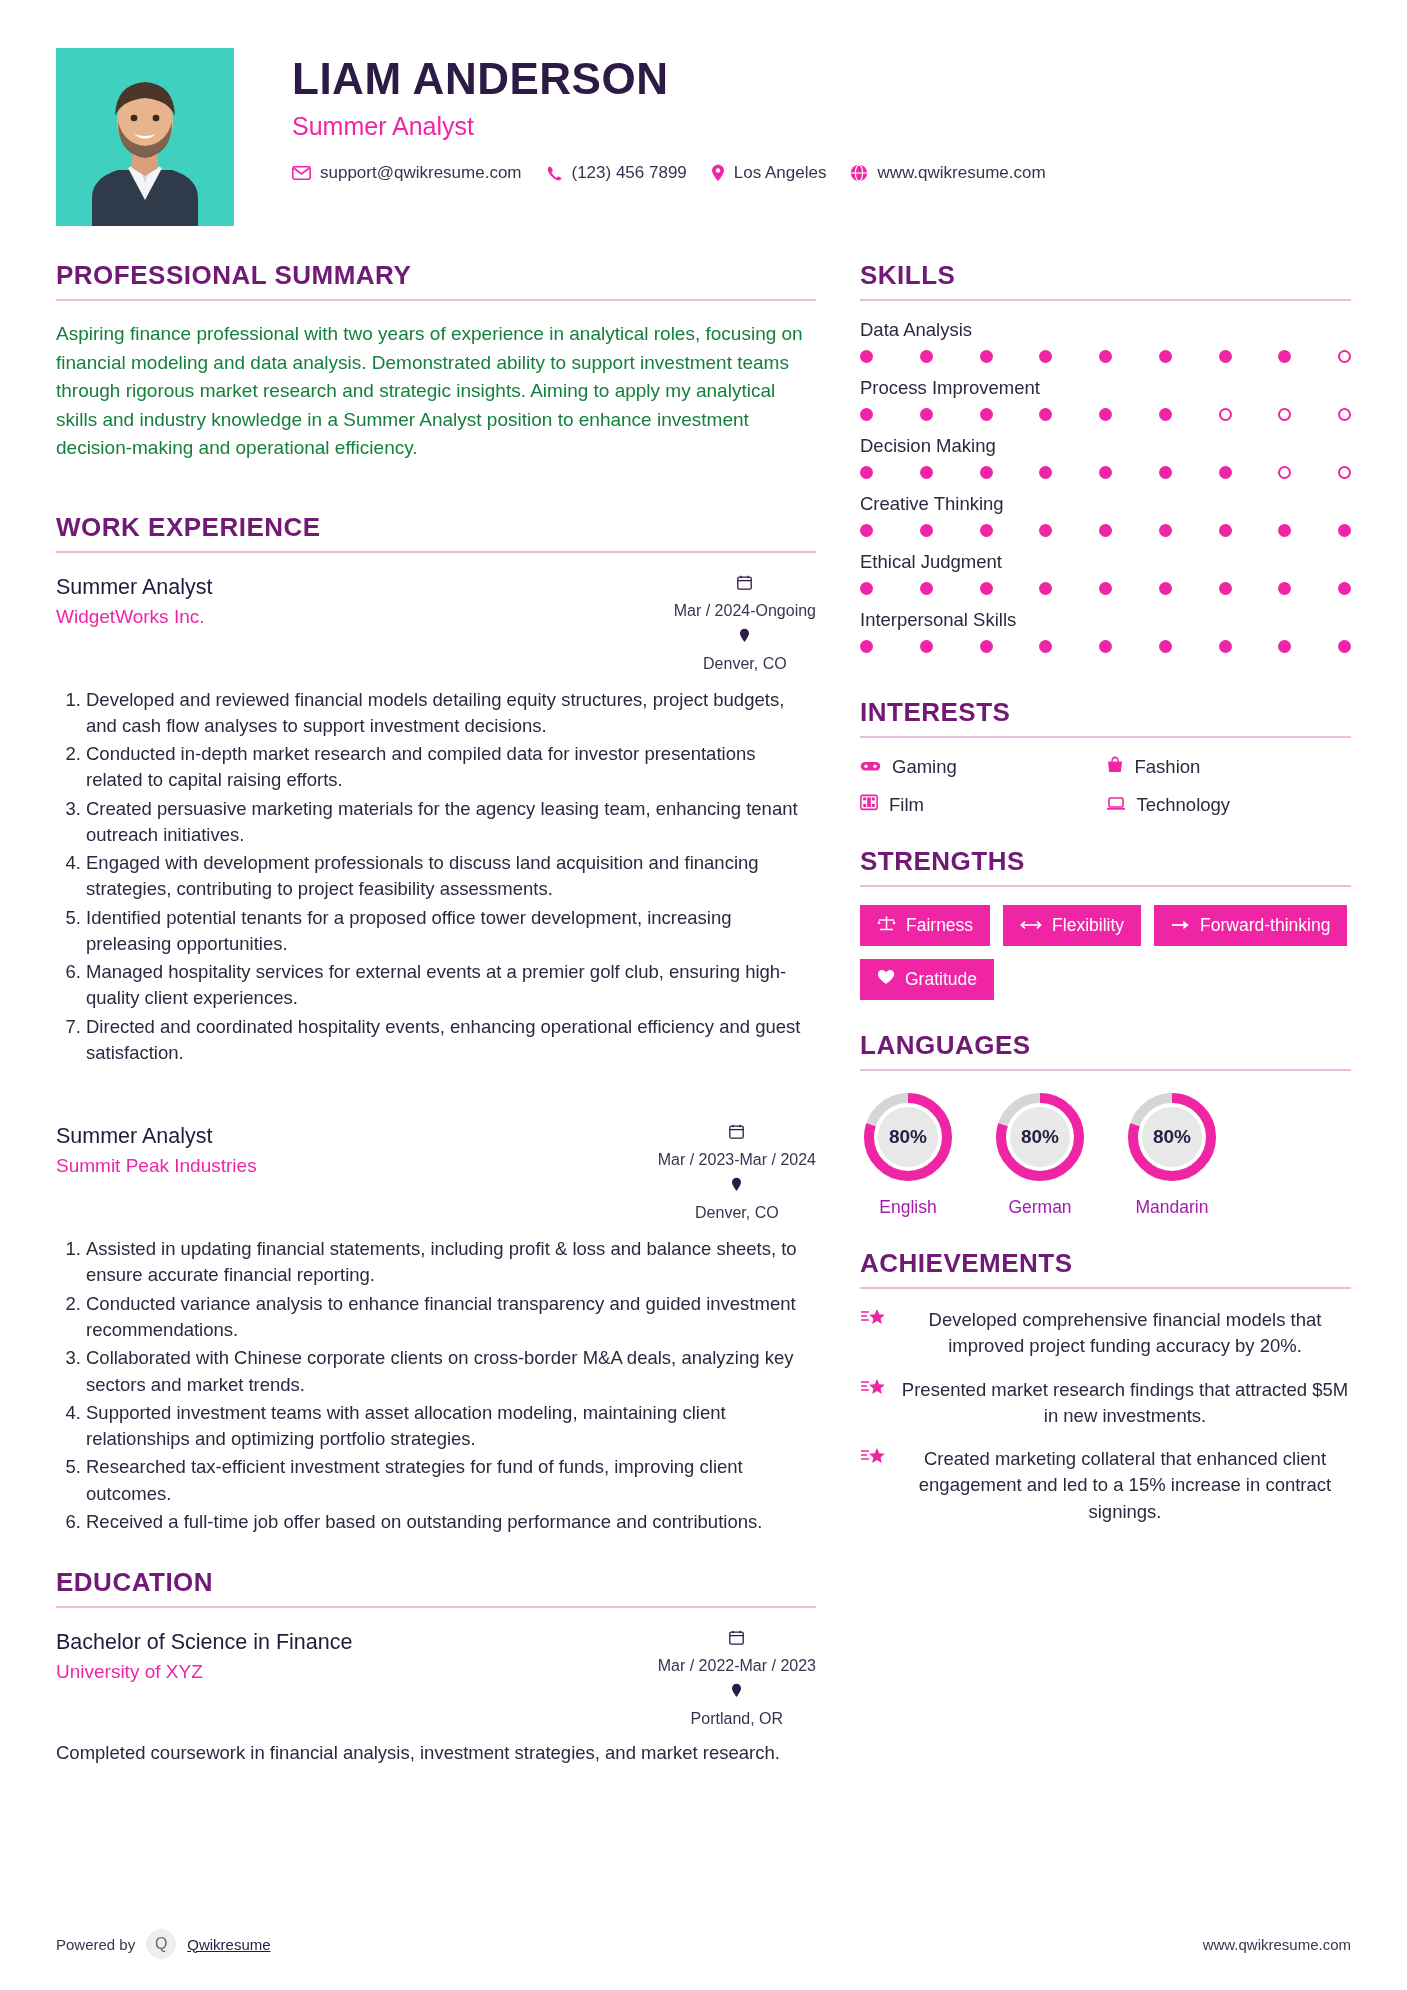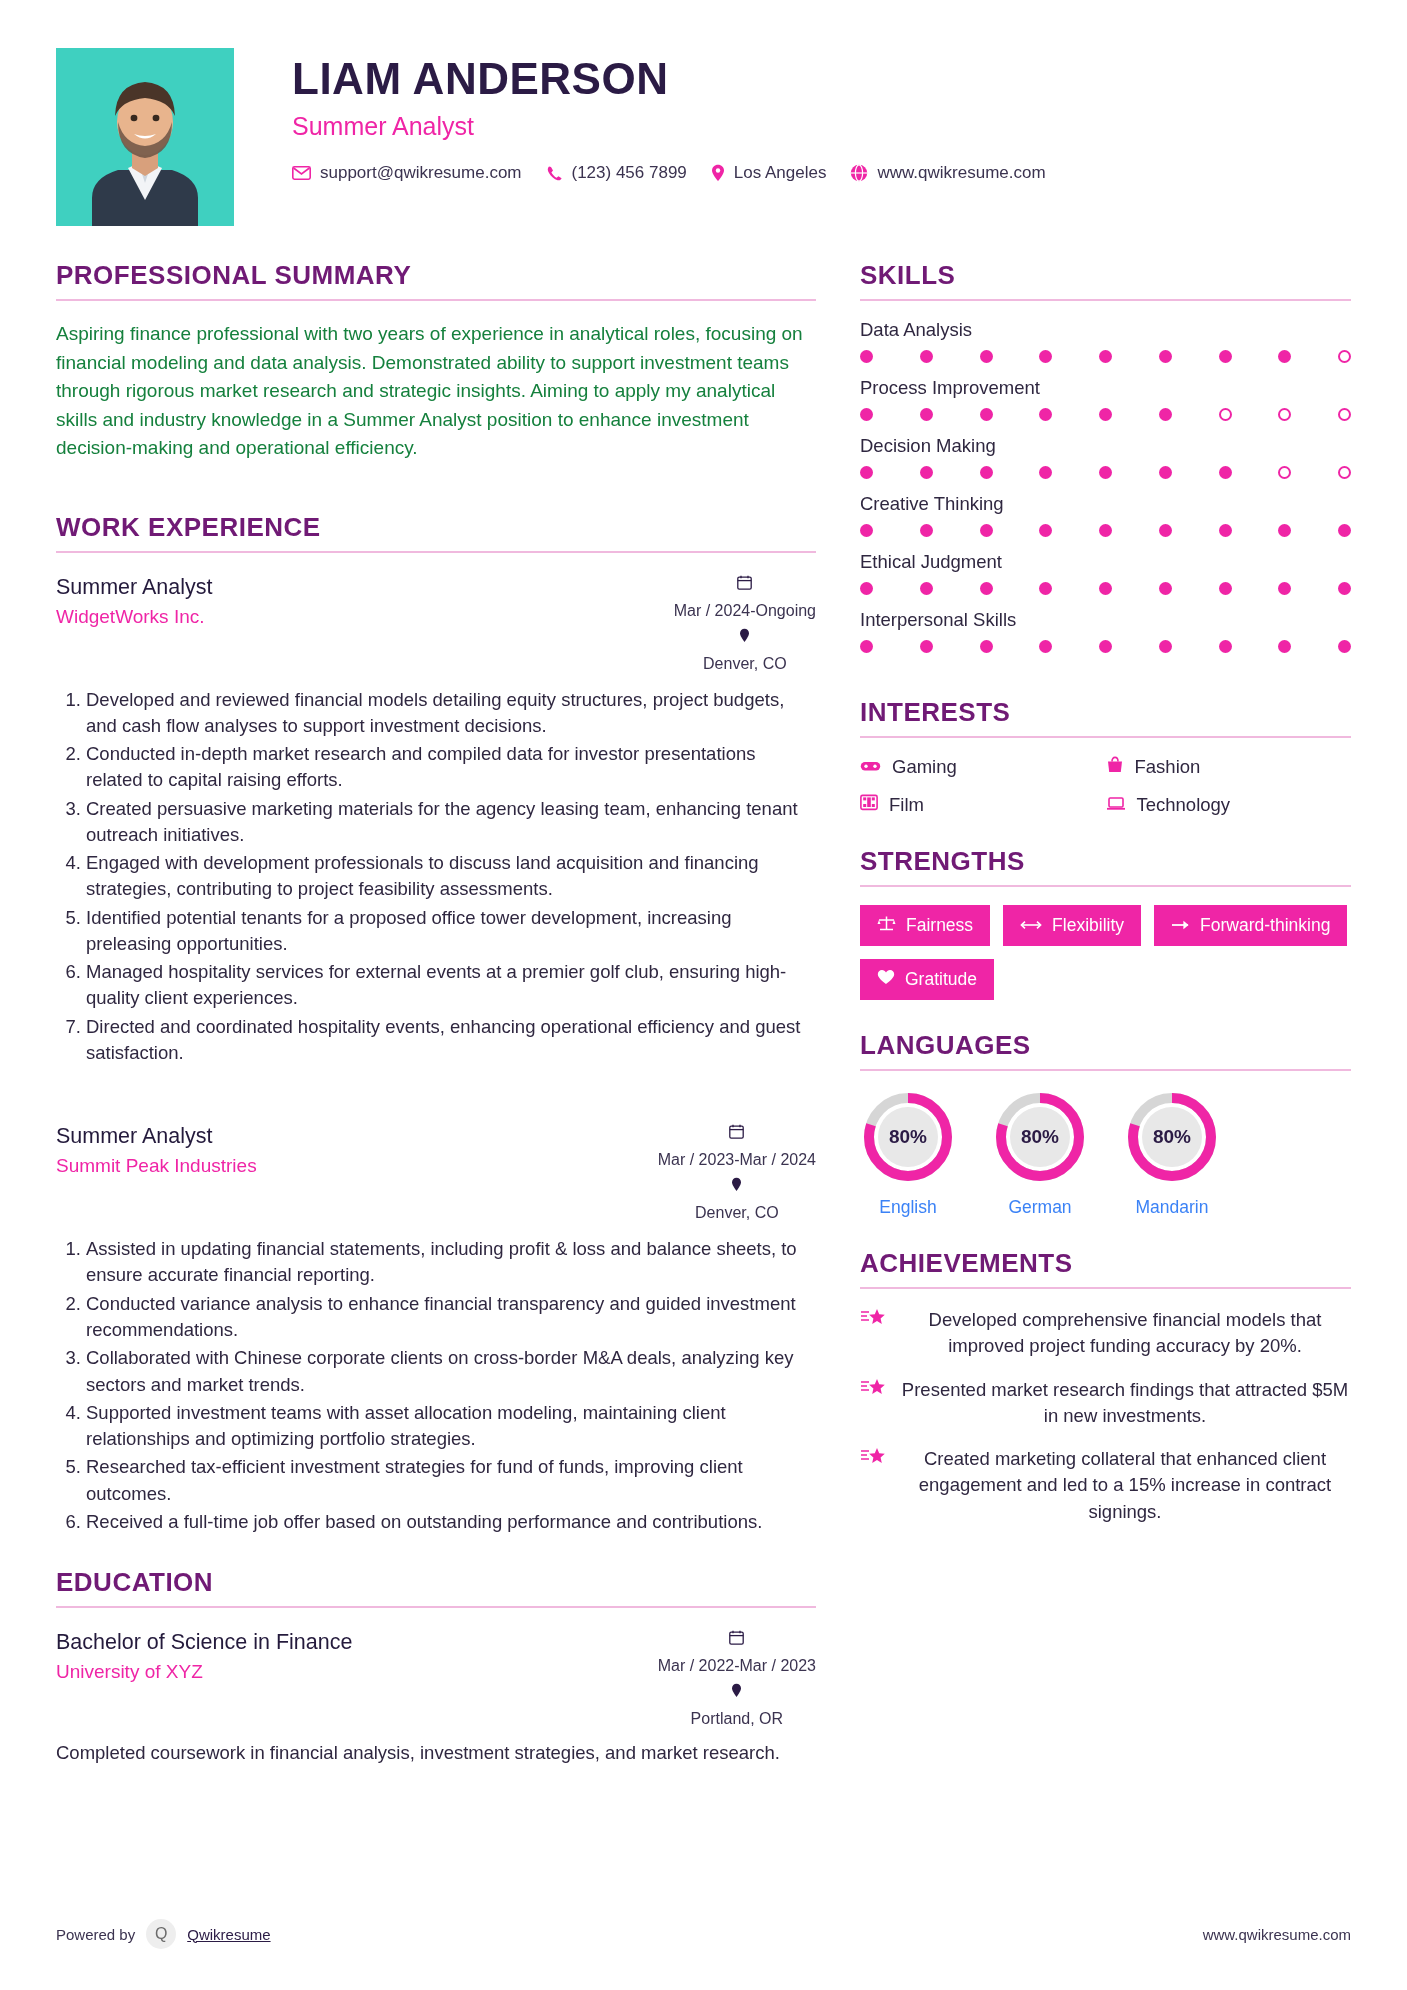--- a/index.html
+++ b/index.html
@@ -77,29 +77,29 @@
   }
 
   .langs { display:flex; gap:36px; margin-top:6px; }
   .lang { text-align:center; }
   .ring { width:96px; height:96px; position:relative; }
   .ring .hole {
     position:absolute; left:18px; top:18px; width:60px; height:60px;
     border-radius:50%; background:#e8e8e8; display:flex; align-items:center; justify-content:center;
     font-size:19px; font-weight:bold; color:#2b1b45;text-align:right;
   }
-  .lang-name { font-size:17.5px; margin-top:12px; color:#3b82f6; }
+  .lang-name { font-size:17.5px; margin-top:12px; color:#a21caf; }
 
   .achs { margin-top:6px;text-align:center; }
   .ach { display:flex; gap:13px; margin-bottom:17px; }
   .ach-text { font-size:18.5px; line-height:1.42; color:#2f2740; }
 
   
   .footer {
-    position:absolute; left:56px; right:56px; bottom:41px;
+    position:absolute; left:56px; right:56px; bottom:31px;
     display:flex; align-items:center; justify-content:space-between;
   }
   .powered { display:flex; align-items:center; gap:11px; font-size:15px; color:#3b3350; }
   .qcirc {
     width:30px; height:30px; border-radius:50%; background:#eeeeee;
     display:flex; align-items:center; justify-content:center; font-size:16px; color:#6b6b6b;
   }
   .qlink { text-decoration:underline; color:#2b1b45; font-size:15px; }
   .fsite { font-size:15px; color:#3b3350; }
   .sec-gap { height:30px; }

